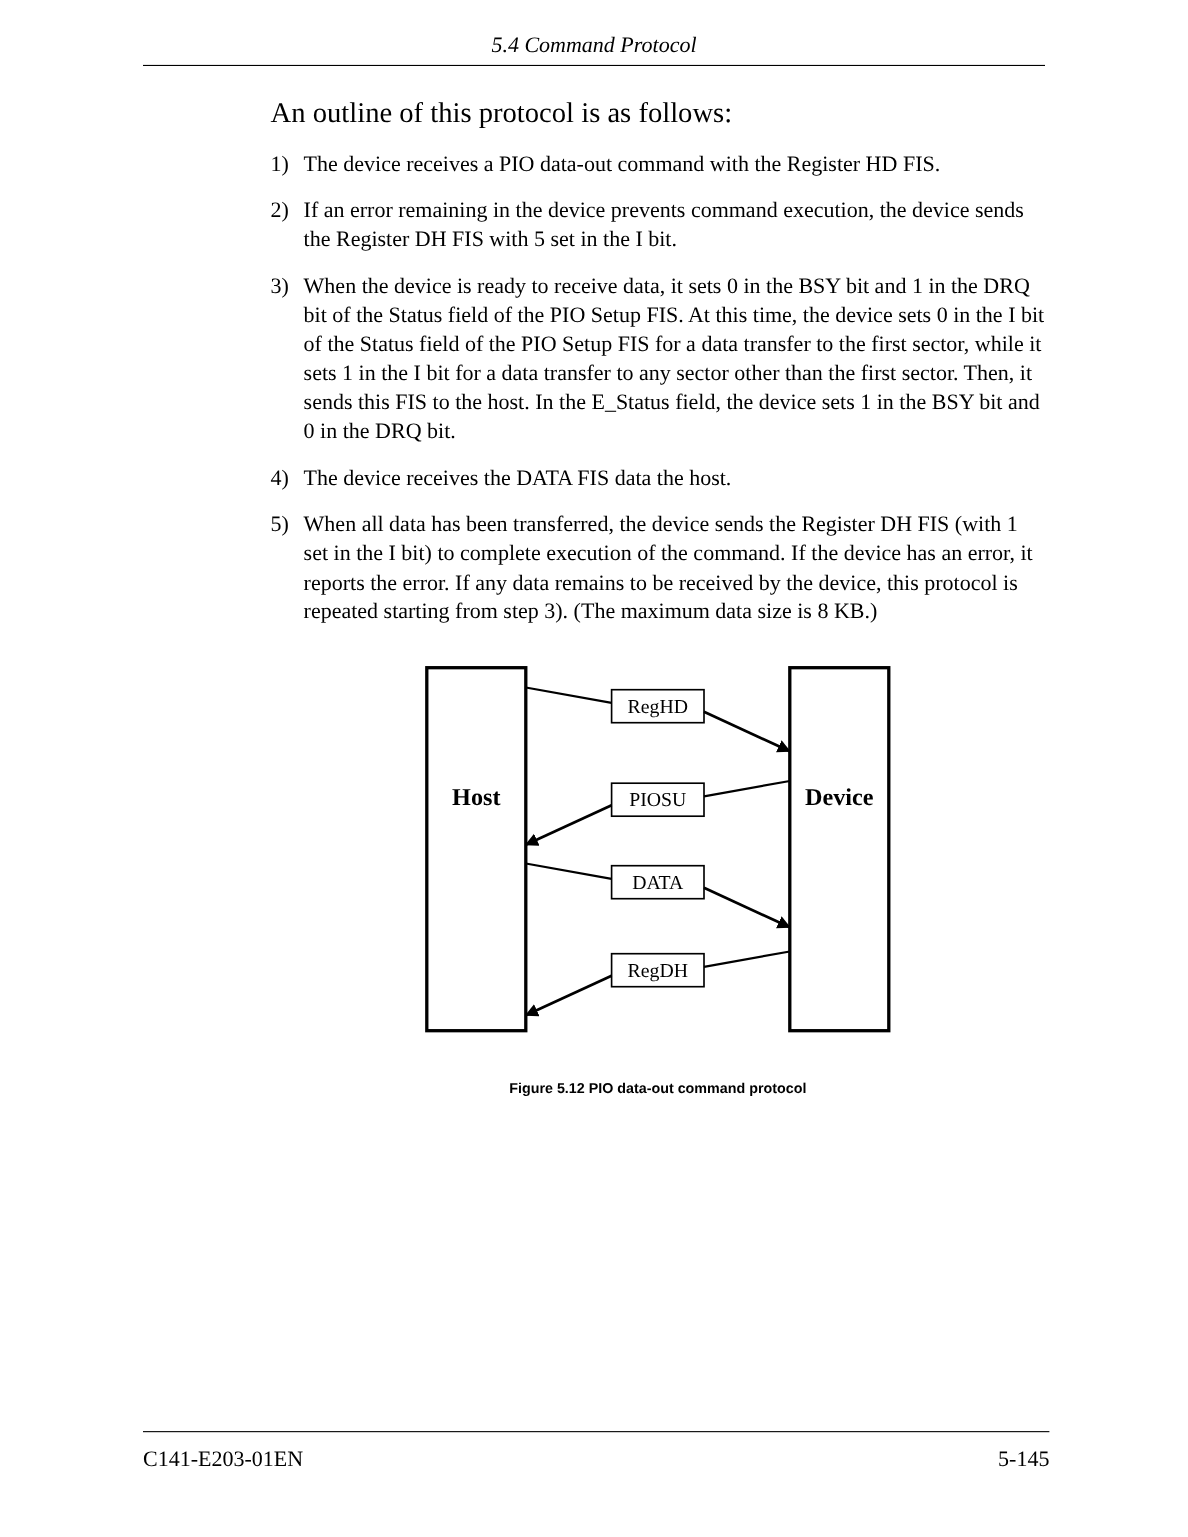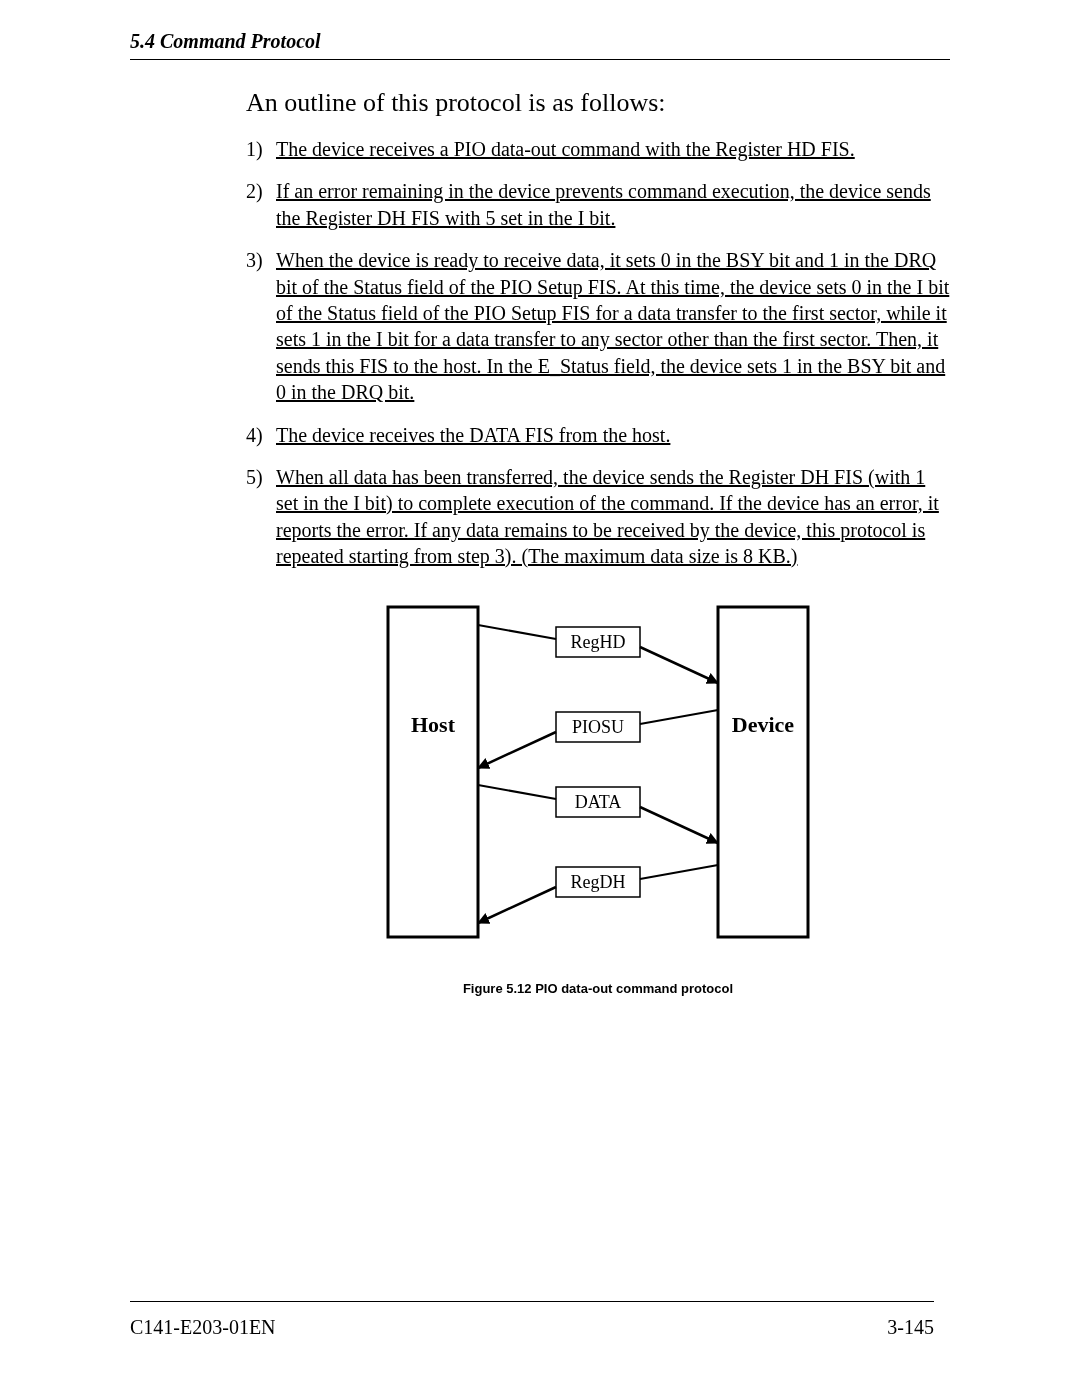--- a/index.html
+++ b/index.html
@@ -13,24 +13,23 @@
     width: 1080px;
     height: 1397px;
     position: relative;
     box-sizing: border-box;
     padding: 30px 130px 0 130px;
   }
   .header-line {
     border-bottom: 1.5px solid #000;
     padding-bottom: 6px;
     margin-bottom: 28px;
-    text-align: left;
+    text-align: center;
     font-style: italic;
     font-size: 20px;
-    font-weight: bold;
   }
   .content {
     padding-left: 116px;
   }
   .intro {
     font-size: 26px;
     margin-bottom: 18px;
   }
   .list {
     font-size: 20px;
@@ -39,37 +38,36 @@
     display: flex;
     margin-bottom: 16px;
     line-height: 1.32;
   }
   .item .num {
     width: 30px;
     flex: 0 0 30px;
   }
   .item .txt {
     flex: 1;
-    text-decoration: underline;
   }
   .figure-wrap {
     margin-top: 28px;
     text-align: center;
   }
   .figure-caption {
     margin-top: 30px;
     font-family: Arial, Helvetica, sans-serif;
     font-size: 13px;
     font-weight: bold;
     text-align: center;
   }
   .footer {
     position: absolute;
     left: 130px;
-    right: 146px;
+    right: 126px;
     bottom: 58px;
   }
   .footer-line {
     border-top: 1.5px solid #000;
     padding-top: 14px;
     display: flex;
     justify-content: space-between;
     font-size: 20px;
   }
   svg text {
@@ -97,21 +95,21 @@
       <div class="item">
         <div class="num">2)</div>
         <div class="txt">If an error remaining in the device prevents command execution, the device sends the Register DH FIS with 5 set in the I bit.</div>
       </div>
       <div class="item">
         <div class="num">3)</div>
         <div class="txt">When the device is ready to receive data, it sets 0 in the BSY bit and 1 in the DRQ bit of the Status field of the PIO Setup FIS.  At this time, the device sets 0 in the I bit of the Status field of the PIO Setup FIS for a data transfer to the first sector, while it sets 1 in the I bit for a data transfer to any sector other than the first sector.  Then, it sends this FIS to the host.  In the E_Status field, the device sets 1 in the BSY bit and 0 in the DRQ bit.</div>
       </div>
       <div class="item">
         <div class="num">4)</div>
-        <div class="txt">The device receives the DATA FIS from the host.</div>
+        <div class="txt">The device receives the DATA FIS data the host.</div>
       </div>
       <div class="item">
         <div class="num">5)</div>
         <div class="txt">When all data has been transferred, the device sends the Register DH FIS (with 1 set in the I bit) to complete execution of the command.  If the device has an error, it reports the error.  If any data remains to be received by the device, this protocol is repeated starting from step 3).  (The maximum data size is 8 KB.)</div>
       </div>
     </div>
 
     <div class="figure-wrap">
       <svg width="480" height="350" viewBox="0 0 480 350">
         <defs>
@@ -148,17 +146,17 @@
       </svg>
 
       <div class="figure-caption">Figure 5.12  PIO data-out command protocol</div>
     </div>
 
   </div>
 
   <div class="footer">
     <div class="footer-line">
       <span>C141-E203-01EN</span>
-      <span>3-145</span>
+      <span>5-145</span>
     </div>
   </div>
 
 </div>
 
 </body></html>

